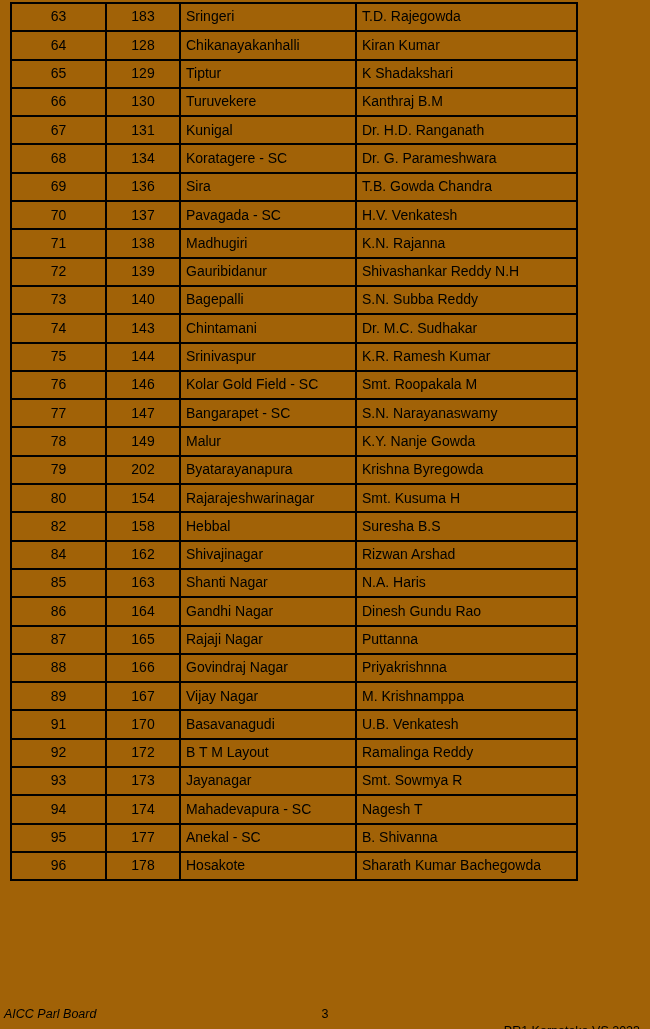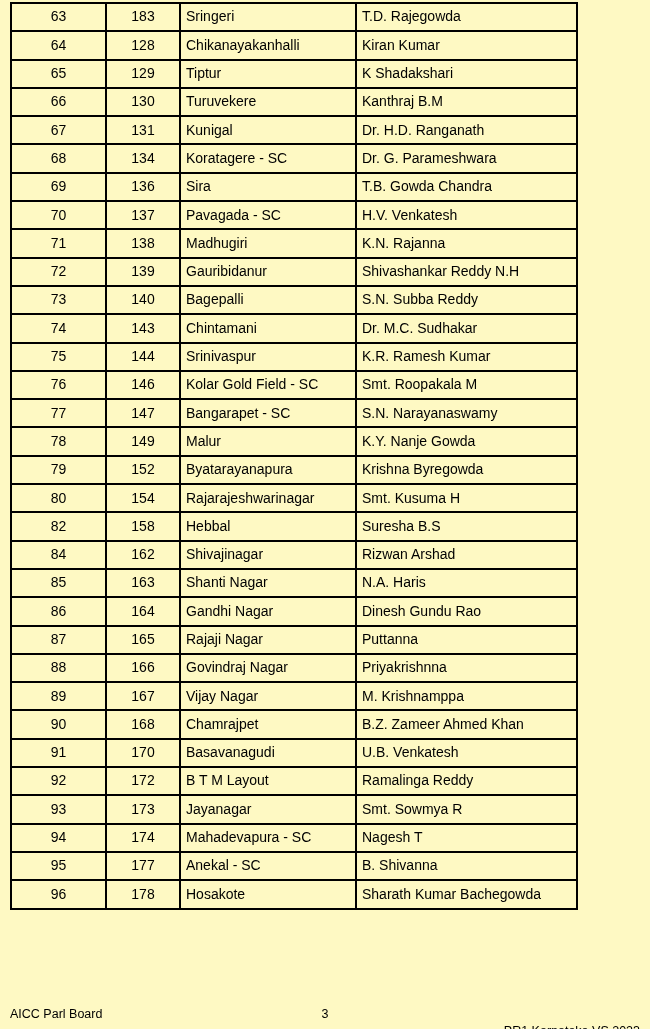--- a/index.html
+++ b/index.html
@@ -4,21 +4,21 @@
 <style>
   html, body {
     margin: 0;
     padding: 0;
     background: #ffffff;
   }
   .page {
     position: relative;
     width: 650px;
     height: 1029px;
-    background: #fef9c3;
+    background: #a16207;
     font-family: "Liberation Sans", sans-serif;
     color: #000000;
     overflow: hidden;
   }
   table.roster {
     position: absolute;
     left: 10px;
     top: 2px;
     width: 566px;
     border-collapse: collapse;
@@ -47,22 +47,23 @@
     position: absolute;
     left: 0;
     top: 1005px;
     width: 650px;
     height: 18px;
     font-size: 12.5px;
     line-height: 18px;
   }
   .footer-left {
     position: absolute;
-    left: 10px;
+    left: 4px;
     top: 0;
+    font-style: italic;
   }
   .footer-center {
     position: absolute;
     left: 0;
     top: 0;
     width: 650px;
     text-align: center;
   }
   .footer-right {
     position: absolute;
@@ -174,21 +175,21 @@
           <td class="text">S.N. Narayanaswamy</td>
         </tr>
         <tr>
           <td class="num">78</td>
           <td class="num">149</td>
           <td class="text">Malur</td>
           <td class="text">K.Y. Nanje Gowda</td>
         </tr>
         <tr>
           <td class="num">79</td>
-          <td class="num">152</td>
+          <td class="num">202</td>
           <td class="text">Byatarayanapura</td>
           <td class="text">Krishna Byregowda</td>
         </tr>
         <tr>
           <td class="num">80</td>
           <td class="num">154</td>
           <td class="text">Rajarajeshwarinagar</td>
           <td class="text">Smt. Kusuma H</td>
         </tr>
         <tr>
@@ -225,26 +226,20 @@
           <td class="num">88</td>
           <td class="num">166</td>
           <td class="text">Govindraj Nagar</td>
           <td class="text">Priyakrishnna</td>
         </tr>
         <tr>
           <td class="num">89</td>
           <td class="num">167</td>
           <td class="text">Vijay Nagar</td>
           <td class="text">M. Krishnamppa</td>
-        </tr>
-        <tr>
-          <td class="num">90</td>
-          <td class="num">168</td>
-          <td class="text">Chamrajpet</td>
-          <td class="text">B.Z. Zameer Ahmed Khan</td>
         </tr>
         <tr>
           <td class="num">91</td>
           <td class="num">170</td>
           <td class="text">Basavanagudi</td>
           <td class="text">U.B. Venkatesh</td>
         </tr>
         <tr>
           <td class="num">92</td>
           <td class="num">172</td>

